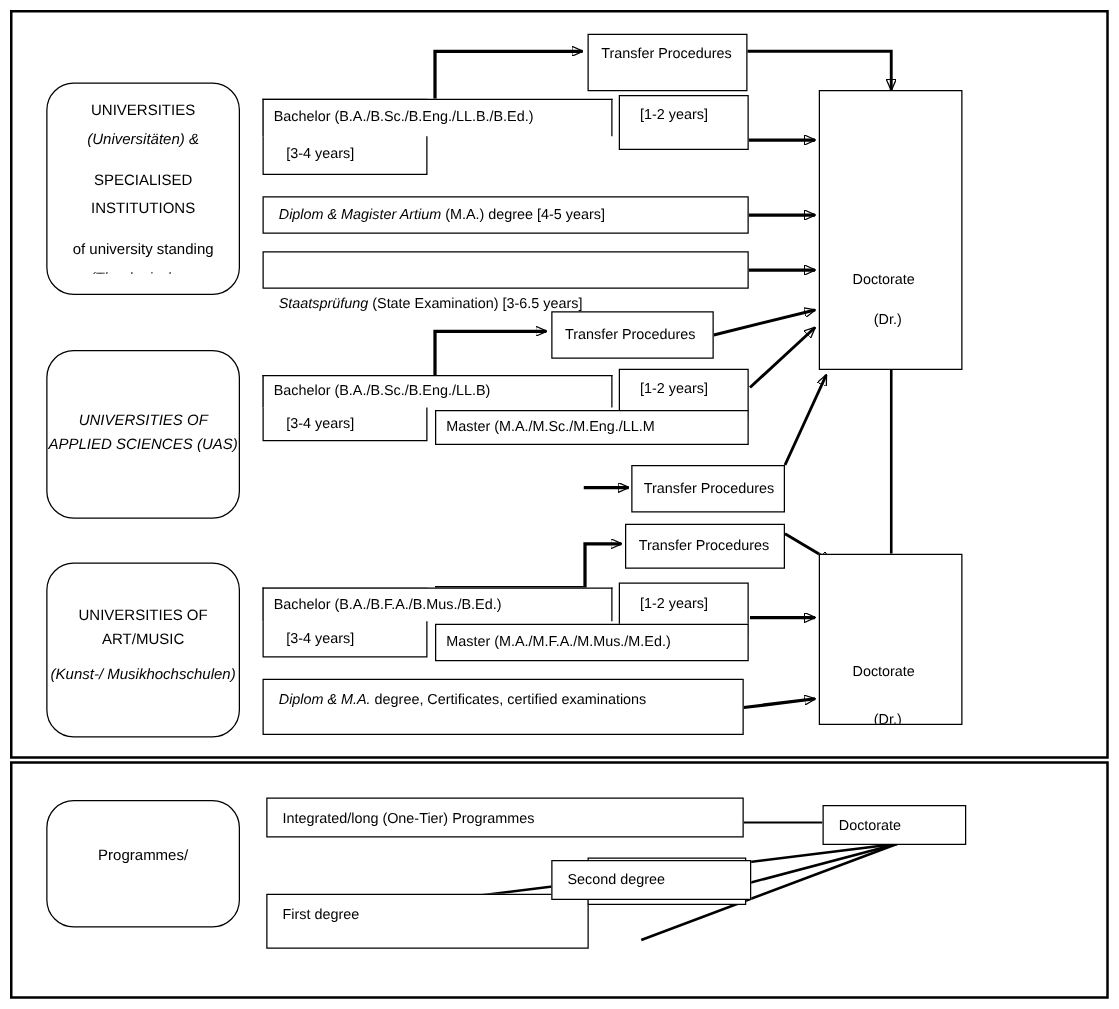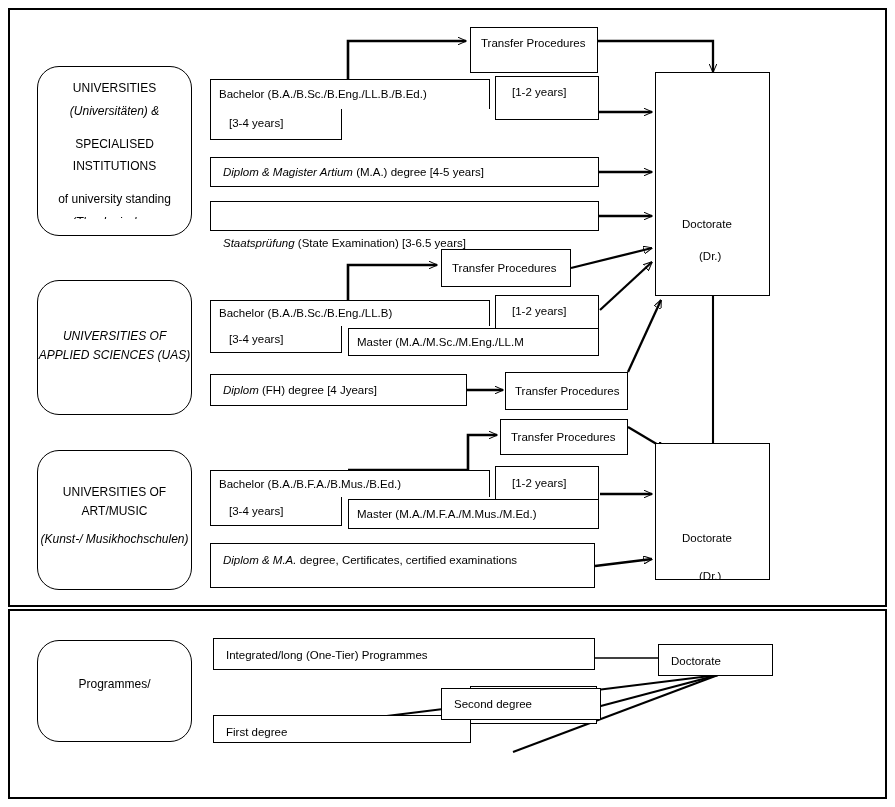--- a/index.html
+++ b/index.html
@@ -157,25 +157,20 @@
     <span class="t" style="left:8px;top:5px;">Bachelor (B.A./B.Sc./B.Eng./LL.B)</span>
   </div>
 
   <div class="node" style="left:495px;top:295px;width:104px;height:40px;">
     <span class="t" style="left:16px;top:8px;">[1-2 years]</span>
   </div>
   <div class="node" style="left:348px;top:328px;width:251px;height:28px;">
     <span class="t" style="left:8px;top:6px;">Master (M.A./M.Sc./M.Eng./LL.M</span>
   </div>
 
-  <div class="node" style="left:210px;top:374px;width:257px;height:32px;">
-    <span class="t" style="left:12px;top:8px;">
-      <i>Diplom</i><span> (FH) degree [4 Jyears]</span>
-    </span>
-  </div>
 
   <div class="node" style="left:505px;top:372px;width:123px;height:38px;">
     <span class="t" style="left:9px;top:11px;">Transfer Procedures</span>
   </div>
 
   <div class="node" style="left:500px;top:419px;width:128px;height:36px;">
     <span class="t" style="left:10px;top:10px;">Transfer Procedures</span>
   </div>
 
   <div class="node" style="left:210px;top:470px;width:132px;height:56px;">
@@ -200,21 +195,21 @@
 
   <div class="node" style="left:655px;top:443px;width:115px;height:137px;overflow:hidden;">
     <span class="t" style="left:26px;top:87px;">Doctorate</span>
     <span class="t" style="left:43px;top:125px;">(Dr.)</span>
   </div>
 
   <div class="node" style="left:213px;top:638px;width:382px;height:32px;">
     <span class="t" style="left:12px;top:9px;">Integrated/long (One-Tier) Programmes</span>
   </div>
 
-  <div class="node" style="left:213px;top:715px;width:258px;height:28px;">
+  <div class="node" style="left:213px;top:715px;width:258px;height:44px;">
     <span class="t" style="left:12px;top:9px;">First degree</span>
   </div>
 
   <div class="node" style="left:470px;top:686px;width:127px;height:38px;">
     <span class="t" style="left:10px;top:11px;">Transfer Procedures</span>
   </div>
 
   <div class="node" style="left:441px;top:688px;width:160px;height:32px;">
     <span class="t" style="left:12px;top:8px;">Second degree</span>
   </div>

